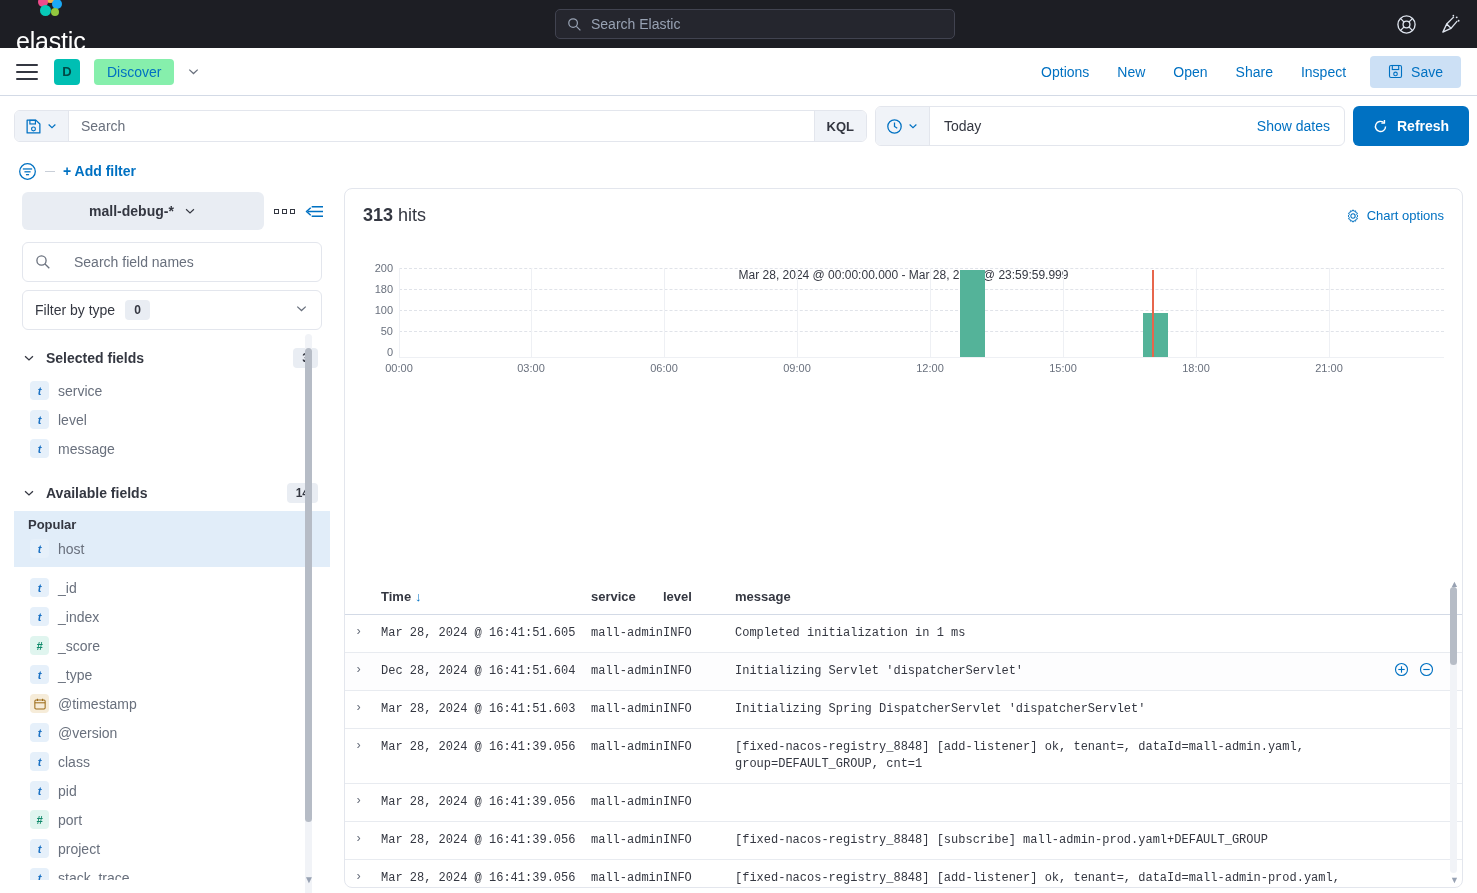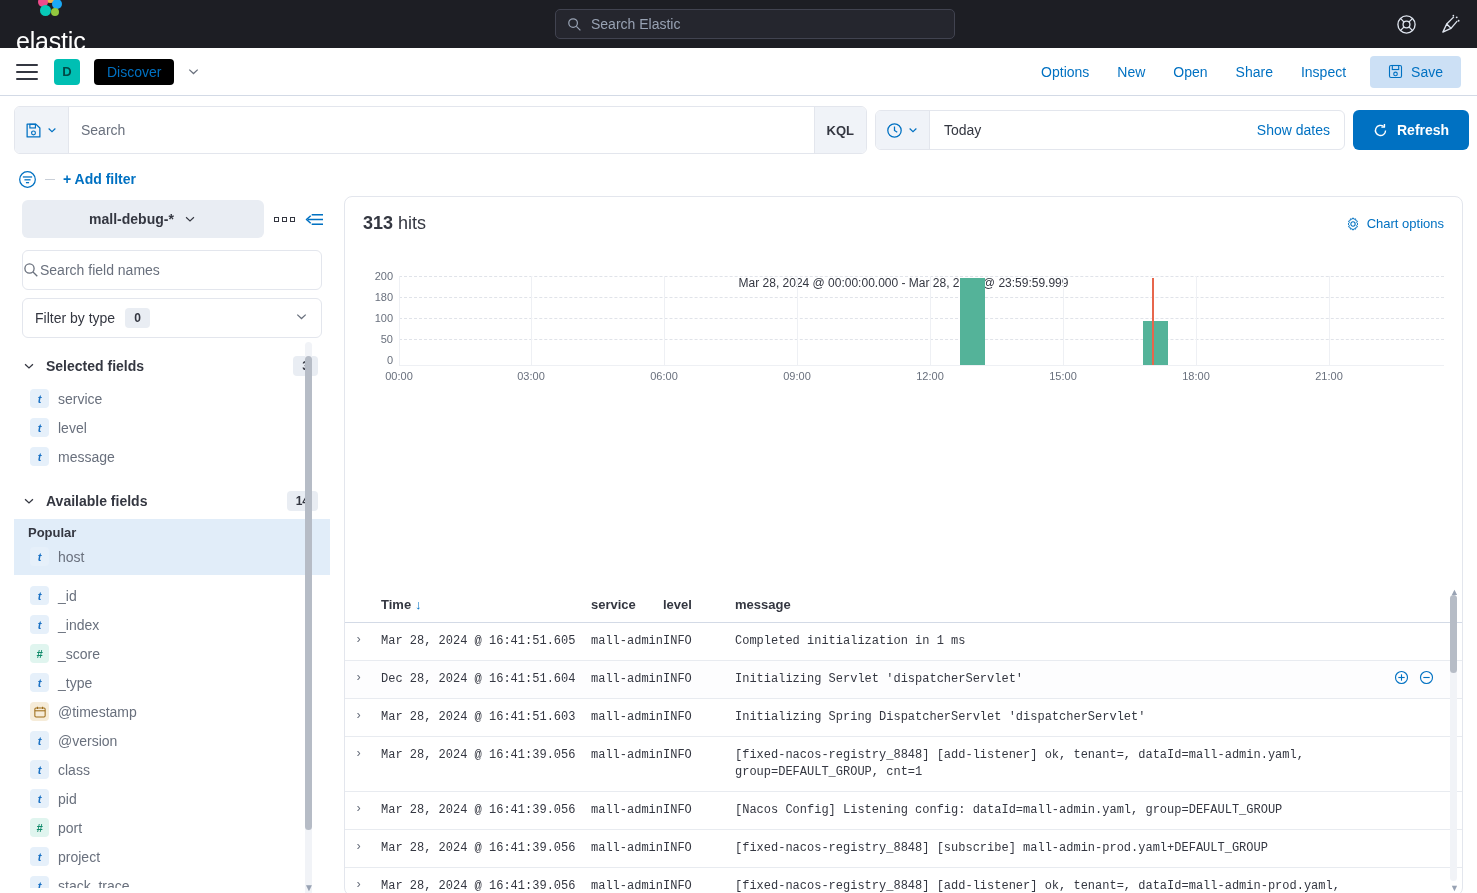--- a/index.html
+++ b/index.html
@@ -44,38 +44,38 @@
     display: flex; align-items: center; padding: 0 16px; position: relative;
   }
   .hamburger { width: 22px; height: 16px; display: flex; flex-direction: column; justify-content: space-between; cursor: pointer; margin-right: 16px; }
   .hamburger span { display: block; height: 2px; background: #343741; border-radius: 1px; }
   .avatar {
     width: 26px; height: 26px; border-radius: 4px; background: #00bfb3;
     color: #014a47; font-size: 13px; font-weight: 700;
     display: flex; align-items: center; justify-content: center; margin-right: 14px; cursor: pointer;
   }
   .breadcrumb-pill {
-    background: #000000; color: #0071c2; font-size: 14px; font-weight: 500;
+    background: #86efac; color: #0071c2; font-size: 14px; font-weight: 500;
     padding: 5px 13px; border-radius: 4px; cursor: pointer;
   }
   .bc-chevron { margin-left: 12px; cursor: pointer; display: flex; align-items: center; }
   .nav-right { position: absolute; right: 16px; display: flex; align-items: center; gap: 0; }
   .nav-link {
     color: #0071c2; font-size: 14px; padding: 6px 14px; cursor: pointer; white-space: nowrap;
   }
   .save-btn {
     background: #cce0f5; color: #0071c2; font-size: 14px; font-weight: 500;
     border-radius: 4px; padding: 8px 18px; display: flex; align-items: center; gap: 8px;
     cursor: pointer; margin-left: 10px;
   }
 
   
   .query-row { display: flex; align-items: center; gap: 8px; padding: 10px 14px 0 14px; }
   .query-box {
-    flex: 0 0 853px; height: 48px; display: flex; align-items: center;
+    flex: 0 0 853px; height: 32px; display: flex; align-items: center;
     background: #fff; border: 1px solid #e3e6ed; border-radius: 6px; overflow: hidden;
   }
   .qb-prefix {
     width: 54px; height: 100%; background: #f0f3f8;
     display: flex; align-items: center; justify-content: center; gap: 4px; cursor: pointer;
     border-right: 1px solid #e3e6ed;
   }
   .qb-input { flex: 1; height: 100%; display: flex; align-items: center; padding-left: 12px; }
   .qb-input .ph { color: #69707d; font-size: 14px; }
   .qb-kql {
@@ -114,21 +114,21 @@
     flex: 1; background: #e9edf3; border-radius: 6px; height: 38px;
     display: flex; align-items: center; justify-content: center; gap: 9px; cursor: pointer;
   }
   .index-pill .nm { font-size: 14px; font-weight: 700; color: #343741; }
   .idx-icons { display: flex; align-items: center; gap: 10px; padding: 0 6px 0 10px; }
   .dots3 { display: flex; gap: 3px; cursor: pointer; }
   .dots3 b { width: 5px; height: 5px; border: 1px solid #343741; display: block; }
 
   .sb-input {
     margin: 12px 8px 0 8px; height: 40px; border: 1px solid #e3e6ed; border-radius: 6px;
-    background: #fff; display: flex; align-items: center; gap: 1px; padding: 0 0;
+    background: #fff; display: flex; align-items: center; gap: 23px; padding: 0 12px;
   }
   .sb-input .ph { color: #69707d; font-size: 14px; }
   .sb-select {
     margin: 8px 8px 0 8px; height: 40px; border: 1px solid #e3e6ed; border-radius: 6px;
     background: #fff; display: flex; align-items: center; padding: 0 12px; cursor: pointer;
   }
   .sb-select .lbl { font-size: 14px; color: #343741; }
   .cnt-badge {
     background: #e9edf3; color: #343741; font-size: 12px; font-weight: 600;
     border-radius: 4px; padding: 3px 9px; margin-left: 10px;
@@ -598,21 +598,20 @@
         <div class="c-svc cell">mall-admin</div>
         <div class="c-lvl cell">INFO</div>
         <div class="c-msg cell">[fixed-nacos-registry_8848] [add-listener] ok, tenant=, dataId=mall-admin.yaml, group=DEFAULT_GROUP, cnt=1</div>
       </div>
 
       <div class="dt-row">
         <div class="c-exp exp-caret">›</div>
         <div class="c-time cell">Mar 28, 2024 @ 16:41:39.056</div>
         <div class="c-svc cell">mall-admin</div>
         <div class="c-lvl cell">INFO</div>
-        <div class="c-msg cell">[Nacos Config] Listening config: dataId=mall-admin.yaml, group=DEFAULT_GROUP</div>
       </div>
 
       <div class="dt-row">
         <div class="c-exp exp-caret">›</div>
         <div class="c-time cell">Mar 28, 2024 @ 16:41:39.056</div>
         <div class="c-svc cell">mall-admin</div>
         <div class="c-lvl cell">INFO</div>
         <div class="c-msg cell">[fixed-nacos-registry_8848] [subscribe] mall-admin-prod.yaml+DEFAULT_GROUP</div>
       </div>
 

